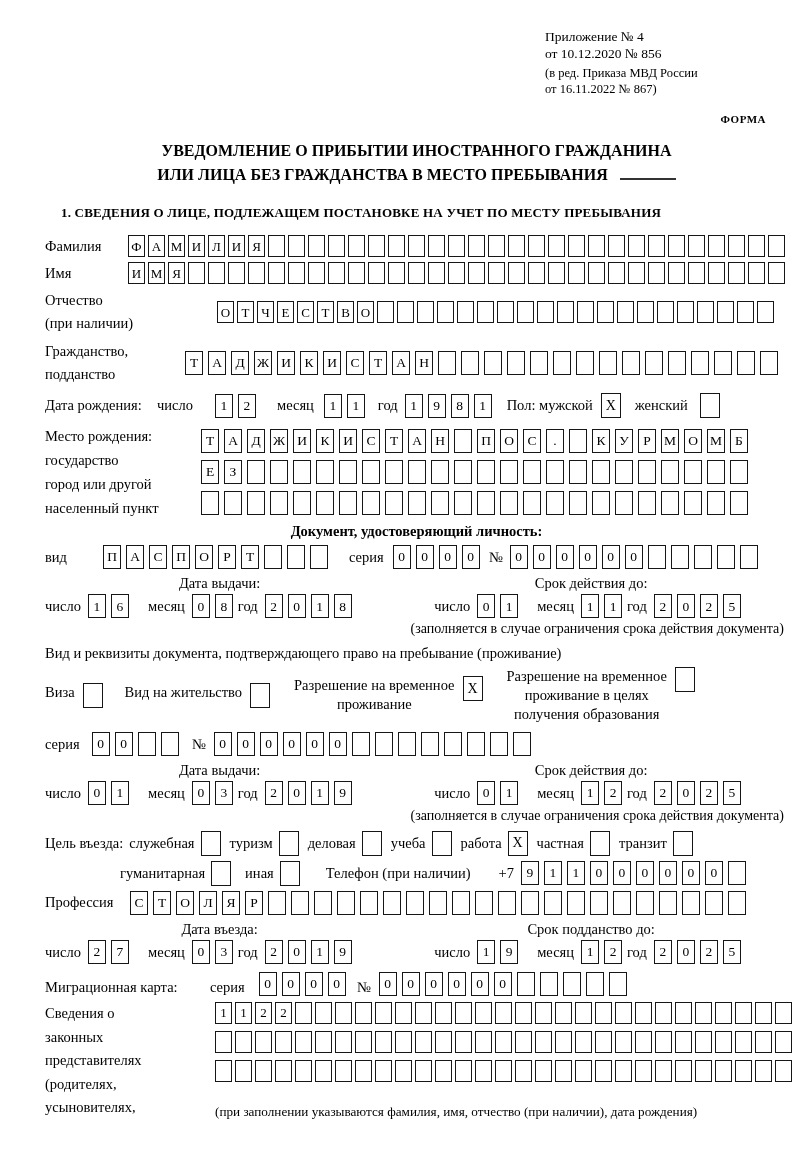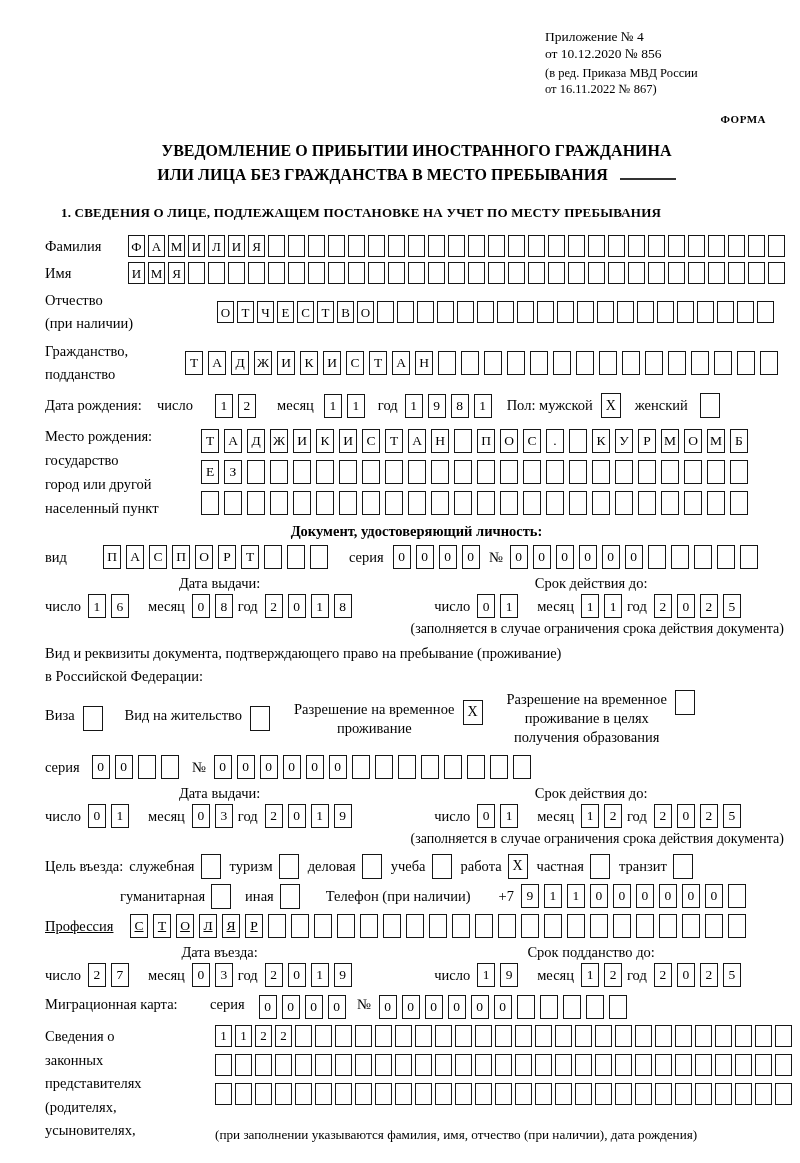--- a/index.html
+++ b/index.html
@@ -415,21 +415,20 @@
             <span class="bx2">0</span>
             <span class="bx2">2</span>
             <span class="bx2">5</span>
           </span>
       </div>
     </div>
   </div>
   <div class="note">(заполняется в случае ограничения срока действия документа)</div>
 
   <div style="margin-bottom:5px;">Вид и реквизиты документа, подтверждающего право на пребывание (проживание)</div>
-  <div style="margin-bottom:5px;">в Российской Федерации:</div>
 
   <div class="row">
     <span class="opt" style="margin-right:22px;">
       <span class="optcap">Виза</span>
       <span class="boxes">
           <span class="cb"></span>
         </span>
     </span>
     <span class="opt" style="margin-right:24px;">
       <span class="optcap">Вид на жительство</span>
@@ -603,21 +602,21 @@
         <span class="bx2">0</span>
         <span class="bx2">0</span>
         <span class="bx2">0</span>
         <span class="bx2">0</span>
         <span class="bx2">0</span>
         <span class="bx2">0</span>
         <span class="bx2"></span>
       </span>
   </div>
 
-  <div class="row" style="align-items:center;margin-top:4px;text-decoration:underline;">
+  <div class="row" style="align-items:center;margin-top:4px;">
     <span class="lbl" style="width:85px;">Профессия</span>
     <span class="boxes">
         <span class="bx2">С</span>
         <span class="bx2">Т</span>
         <span class="bx2">О</span>
         <span class="bx2">Л</span>
         <span class="bx2">Я</span>
         <span class="bx2">Р</span>
         <span class="bx2"></span>
         <span class="bx2"></span>
@@ -685,21 +684,21 @@
         <span class="boxes">
             <span class="bx2">2</span>
             <span class="bx2">0</span>
             <span class="bx2">2</span>
             <span class="bx2">5</span>
           </span>
       </div>
     </div>
   </div>
 
-  <div class="row" style="align-items:flex-start;margin-top:8px;">
+  <div class="row" style="align-items:flex-end;margin-top:8px;">
     <span class="lbl" style="width:165px;">Миграционная карта:</span>
     <span class="lbl" style="margin-right:14px;">серия</span>
     <span class="boxes" style="margin-right:6px;">
         <span class="bx2">0</span>
         <span class="bx2">0</span>
         <span class="bx2">0</span>
         <span class="bx2">0</span>
       </span>
     <span class="lbl" style="margin-right:8px;">№</span>
     <span class="boxes">

